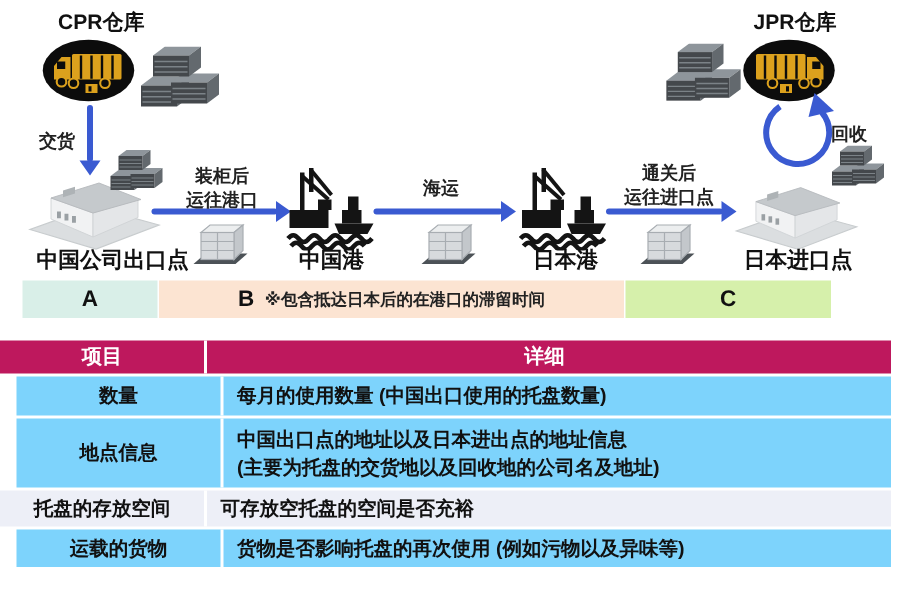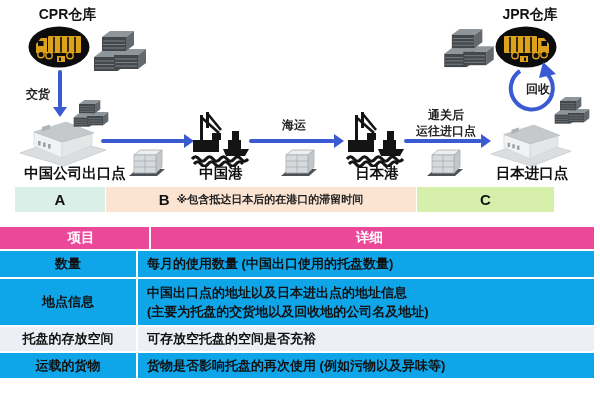--- a/index.html
+++ b/index.html
@@ -25,28 +25,28 @@
       border-top:10px solid #3a5ad1; border-left:7px solid transparent; border-right:7px solid transparent; }
 
   
   .band { position:absolute; top:187px; height:25px; display:flex; align-items:center; justify-content:center; }
   .band .letter { font-size:15px; font-weight:800; color:#111; }
   .band .note   { font-size:11px; font-weight:700; color:#222; margin-left:7px; }
 
   
   .tbl { position:absolute; left:0; top:227px; width:594px; }
   .trow { display:flex; margin-bottom:2px; }
-  .thead { background:#ec4899; height:22px;padding-left:13px; }
+  .thead { background:#be185d; height:22px; }
   .thead .c1, .thead .c2 { color:#fff; font-weight:800; font-size:13.5px;
       display:flex; align-items:center; justify-content:center; }
   .c1 { width:138px; border-right:2px solid #fff; display:flex; align-items:center; justify-content:center;
         font-size:13px; font-weight:800; color:#111; text-align:center; flex-shrink:0; }
   .c2 { flex:1; display:flex; align-items:center; padding:2px 6px 2px 9px;
         font-size:13px; font-weight:800; color:#111; white-space:pre-line; line-height:1.5; }
-  .r-lav  { background:#0ea5e9; }
+  .r-lav  { background:#7dd3fc;margin-left:11px; }
   .r-lite { background:#edeff7; }
   .h26{min-height:26px;} .h24{min-height:24px;} .h46{min-height:46px;} .h25{min-height:25px;}
 </style>
 </head>
 <body>
 
 <div id="stage">
 
   <svg width="0" height="0" style="position:absolute">
     <defs>
@@ -129,31 +129,33 @@
       <use href="#truck" transform="translate(62,0) scale(-1,1)"></use>
     </svg>
   <svg class="abs" style="left:444px; top:29px;" width="50" height="40" viewBox="0 0 52 42">
       <use href="#darkpallets"></use>
     </svg>
 
   <svg class="abs" style="left:504px; top:61px;" width="54" height="54" viewBox="0 0 54 54">
     <path d="M16,10 A21,21 0 1 0 44,14" fill="none" stroke="#3a5ad1" stroke-width="4"></path>
     <polygon points="39,1 52,13 35,17" fill="#3a5ad1"></polygon>
   </svg>
-  <div class="abs small-label" style="left:494px; top:81px;padding-left:32px;">回收</div>
+  <div class="abs small-label" style="left:522px; top:81px;padding-left:32px;">回收</div>
 
   <svg class="abs" style="left:18px; top:108px;" width="90" height="60" viewBox="0 0 90 60">
       <use href="#warehouse"></use>
     </svg>
   <svg class="abs" style="left:72px; top:100px;" width="38" height="28" viewBox="0 0 52 42">
       <use href="#darkpallets"></use>
     </svg>
   <div class="abs node-label" style="left:6px; top:164px; width:138px;">中国公司出口点</div>
 
   <div class="harrow" style="left:101px; top:139px; width:84px;"></div>
+  <div class="abs arrow-label" style="left:104px; top:110px; width:88px;">装柜后
+运往港口</div>
   <svg class="abs" style="left:127px; top:146px;" width="40" height="31" viewBox="0 0 40 31">
       <use href="#whitepallet"></use>
     </svg>
 
   <svg class="abs" style="left:190px; top:109px;" width="62" height="58" viewBox="0 0 62 58">
       <use href="#port"></use>
     </svg>
   <div class="abs node-label" style="left:188px; top:164px; width:66px;">中国港</div>
 
   <div class="harrow" style="left:249px; top:139px; width:86px;"></div>

